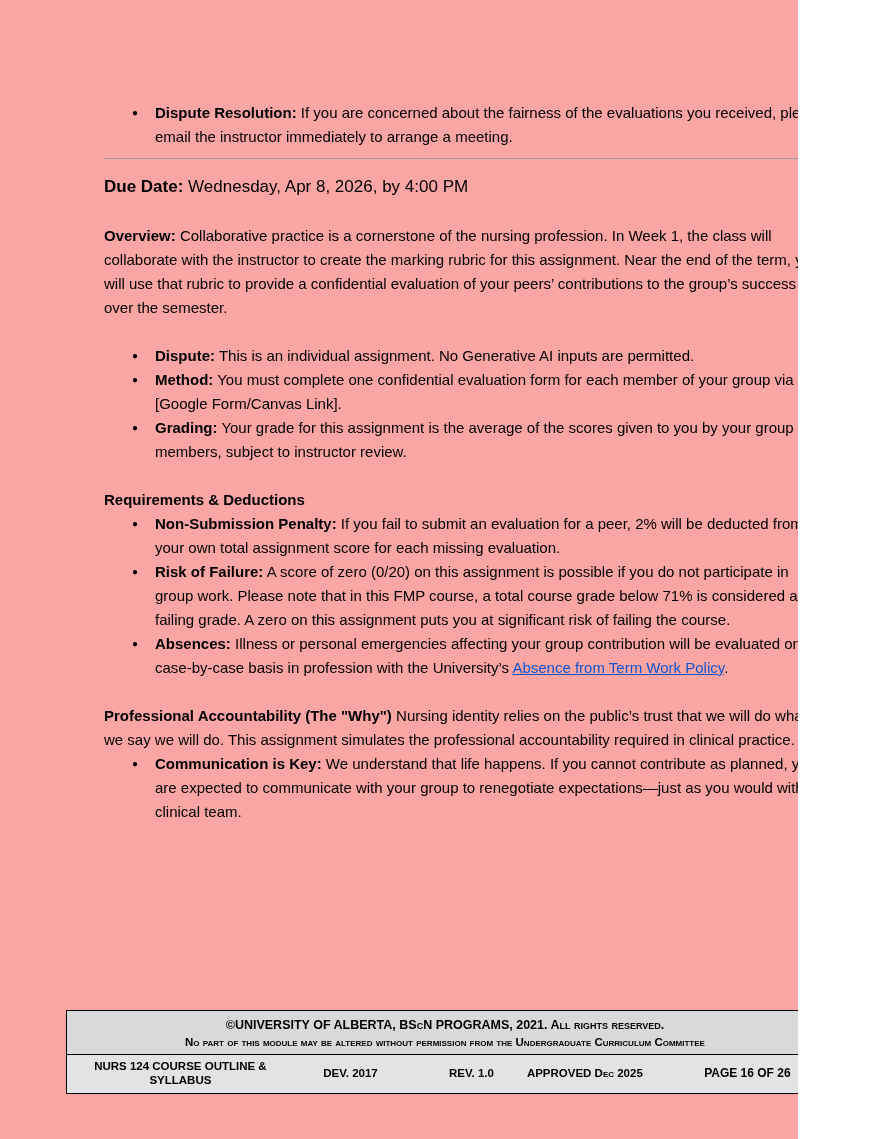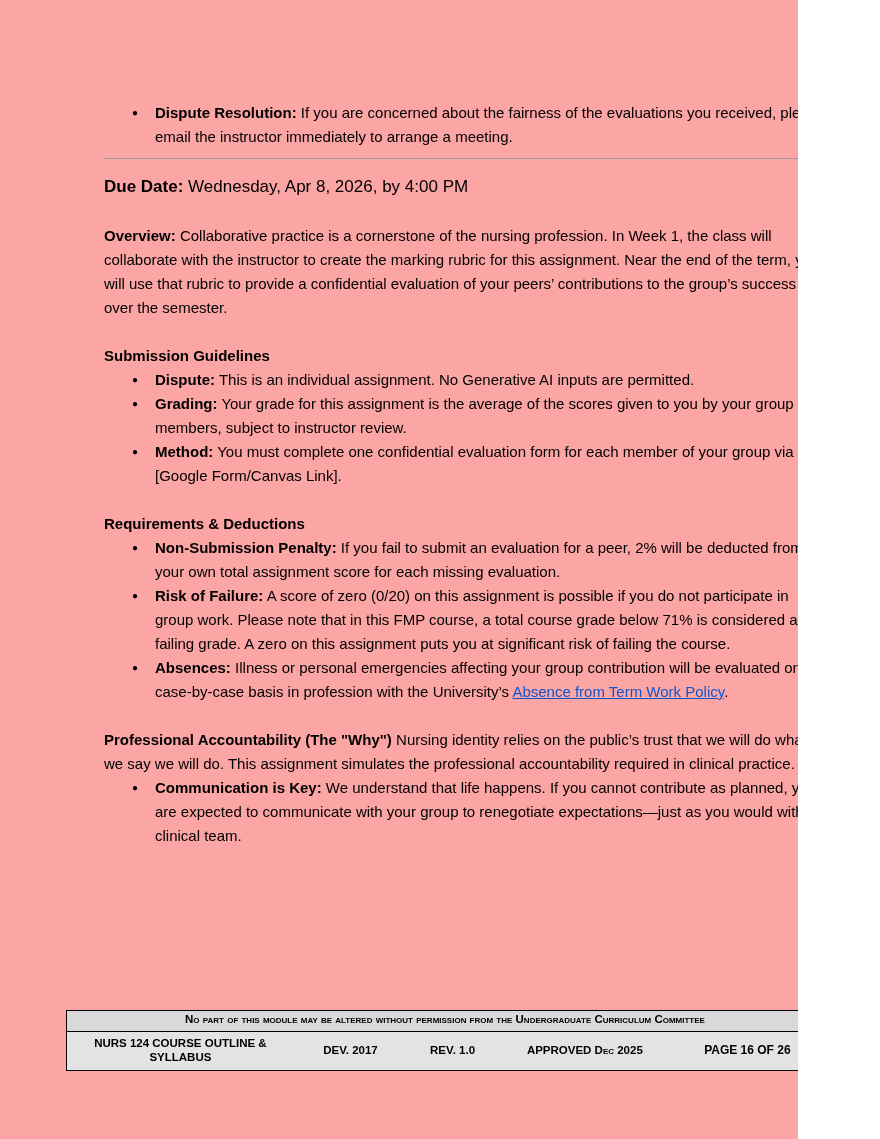--- a/index.html
+++ b/index.html
@@ -87,21 +87,21 @@
     align-items: center;
     border-top: 1.5px solid #000000;
     background: #e3e3e3;
     font-size: 11.5px;
     line-height: 14px;
     padding: 4px 0 6px 0;
   }
   .f-cell { box-sizing: border-box; padding: 0 4px; }
   .f-cell-course   { width: 30%; }
   .f-cell-dev      { width: 15%; }
-  .f-cell-rev      { width: 12%; }
+  .f-cell-rev      { width: 12%; text-align: right; }
   .f-cell-approved { width: 23%; }
   .f-cell-page     { width: 20%; font-size: 12px; }
 </style>
 </head>
 <body>
 
 <div class="page">
   <div class="content">
 
     <ul class="blist tight">
@@ -110,33 +110,32 @@
         <span class="li-body"><strong>Dispute Resolution:</strong><span> If you are concerned about the fairness of the evaluations you received, please email the instructor immediately to arrange a meeting.</span></span>
       </li>
     </ul>
 
     <hr class="rule">
 
     <p class="due-line"><strong>Due Date:</strong><span> Wednesday, Apr 8, 2026, by 4:00 PM</span></p>
 
     <p><strong>Overview:</strong><span> Collaborative practice is a cornerstone of the nursing profession. In Week 1, the class will collaborate with the instructor to create the marking rubric for this assignment. Near the end of the term, you will use that rubric to provide a confidential evaluation of your peers’ contributions to the group’s success over the semester.</span></p>
 
-    <p class="subhead">Submission Guidelines</p>
     <ul class="blist">
       <li>
         <span class="marker"></span>
         <span class="li-body"><strong>Dispute:</strong><span> This is an individual assignment. No Generative AI inputs are permitted.</span></span>
       </li>
       <li>
         <span class="marker"></span>
-        <span class="li-body"><strong>Grading:</strong><span> Your grade for this assignment is the average of the scores given to you by your group members, subject to instructor review.</span></span>
+        <span class="li-body"><strong>Method:</strong><span> You must complete one confidential evaluation form for each member of your group via the [Google Form/Canvas Link].</span></span>
       </li>
       <li>
         <span class="marker"></span>
-        <span class="li-body"><strong>Method:</strong><span> You must complete one confidential evaluation form for each member of your group via the [Google Form/Canvas Link].</span></span>
+        <span class="li-body"><strong>Grading:</strong><span> Your grade for this assignment is the average of the scores given to you by your group members, subject to instructor review.</span></span>
       </li>
     </ul>
 
     <p class="subhead">Requirements &amp; Deductions</p>
     <ul class="blist">
       <li>
         <span class="marker"></span>
         <span class="li-body"><strong>Non-Submission Penalty:</strong><span> If you fail to submit an evaluation for a peer, 2% will be deducted from your own total assignment score for each missing evaluation.</span></span>
       </li>
       <li>
@@ -153,20 +152,21 @@
     <ul class="blist last">
       <li>
         <span class="marker"></span>
         <span class="li-body"><strong>Communication is Key:</strong><span> We understand that life happens. If you cannot contribute as planned, you are expected to communicate with your group to renegotiate expectations—just as you would with a clinical team.</span></span>
       </li>
     </ul>
 
   </div>
 
   <footer class="footer-box">
+    <div class="f-line1 sc">©UNIVERSITY OF ALBERTA, BScN PROGRAMS, 2021. All rights reserved.</div>
     <div class="f-line2 sc">No part of this module may be altered without permission from the Undergraduate Curriculum Committee</div>
     <div class="f-row">
       <div class="f-cell f-cell-course">NURS 124 COURSE OUTLINE &amp; SYLLABUS</div>
       <div class="f-cell f-cell-dev">DEV. 2017</div>
       <div class="f-cell f-cell-rev">REV. 1.0</div>
       <div class="f-cell f-cell-approved sc">APPROVED Dec 2025</div>
       <div class="f-cell f-cell-page">PAGE 16 OF 26</div>
     </div>
   </footer>
 </div>

